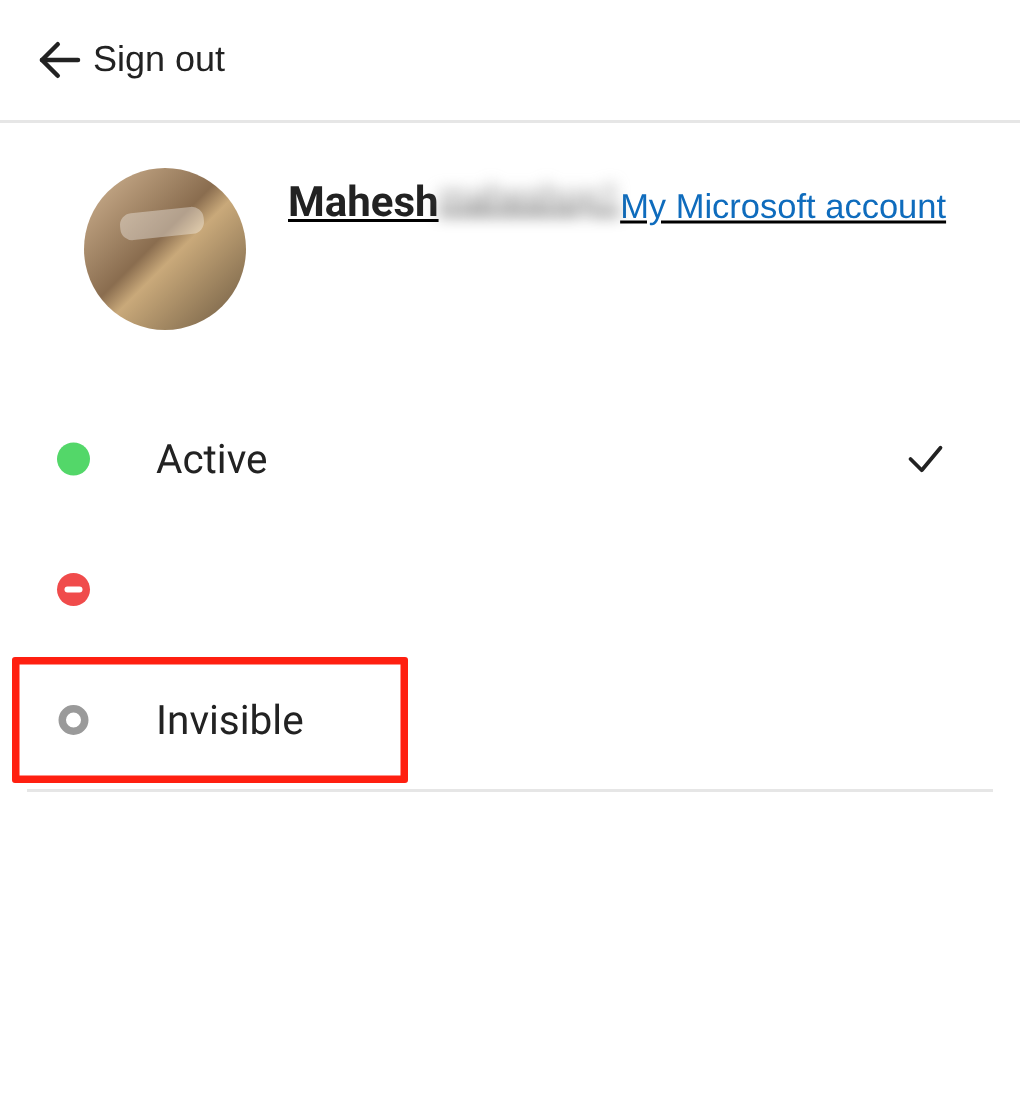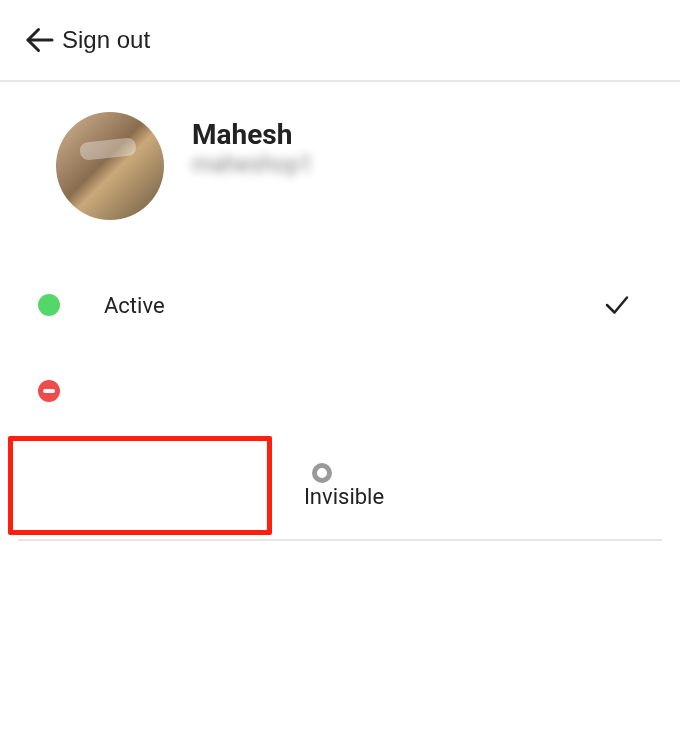--- a/index.html
+++ b/index.html
@@ -57,23 +57,24 @@
       top: 28px;
       left: 24px;
       width: 56px;
       height: 18px;
       background: rgba(255,255,255,0.35);
       border-radius: 8px;
       transform: rotate(-6deg);
     }
     .profile-text {
       display: flex;
-      flex-direction: column;
+      flex-direction: row;
       gap: 0;
       padding-top: 6px;
+      text-decoration: underline;
     }
     .profile-name {
       font-size: 28px;
       font-weight: 700;
       color: #222;
     }
     .profile-handle {
       font-size: 23px;
       color: #888;
       filter: blur(5px);
@@ -102,21 +103,21 @@
     .status-icon {
       width: 22px;
       height: 22px;
       margin-right: 44px;
       flex-shrink: 0;
       display: flex;
       align-items: center;
       justify-content: center;
     }
     .status-label {
-      font-size: 22px;
+      font-size: 27px;
       color: #222;
       flex: 1;
     }
     .check {
       margin-right: 18px;
     }
     .dot-green {
       width: 22px;
       height: 22px;
       border-radius: 50%;
@@ -196,20 +197,21 @@
     </svg>
   </button>
   <button class="signout">Sign out</button>
 </div>
 
 <div class="profile">
   <div class="avatar"></div>
   <div class="profile-text">
     <div class="profile-name">Mahesh</div>
     <div class="profile-handle">maheshop1</div>
+    <button class="profile-link">My Microsoft account</button>
   </div>
 </div>
 
 <div class="status-list">
 
   <div class="status-row">
     <div class="status-icon">
       <div class="dot-green"></div>
     </div>
     <div class="status-label">Active</div>
@@ -218,21 +220,21 @@
     </svg>
   </div>
 
 
   <div class="status-row">
     <div class="status-icon">
       <div class="dot-dnd"></div>
     </div>
   </div>
 
-  <div class="status-row" style="position:relative;flex-direction:column;">
+  <div class="status-row" style="position:relative;">
     <div class="status-icon">
       <div class="dot-inv"></div>
     </div>
     <div class="status-label">Invisible</div>
     <div class="highlight-box" style="left:-2px; right:398px; top:4px; bottom:4px;"></div>
   </div>
 
   <div class="divider"></div>
 
 </div>

